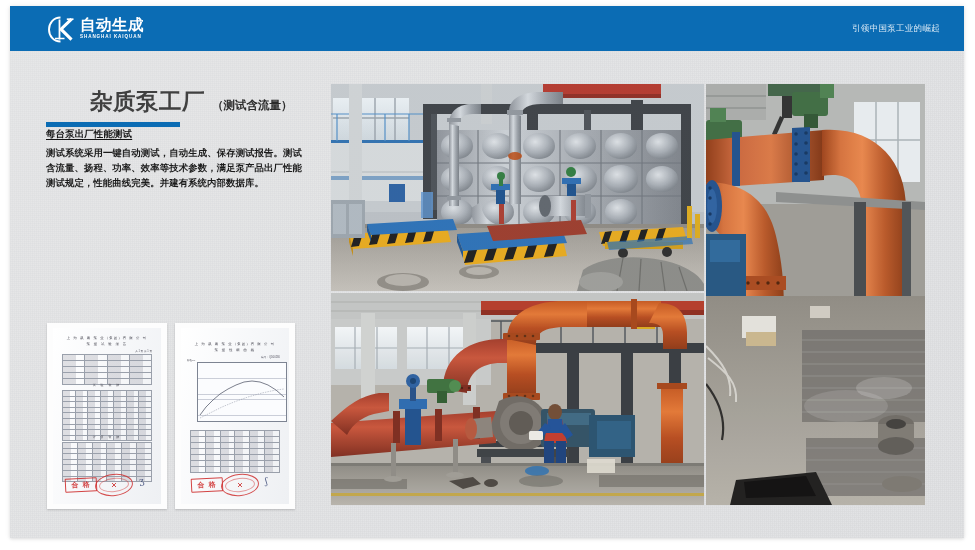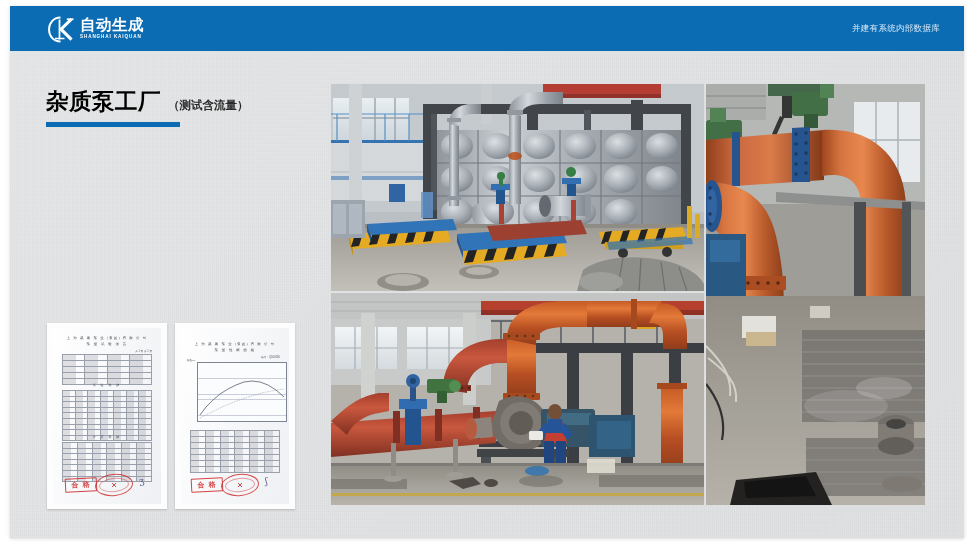--- a/index.html
+++ b/index.html
@@ -101,23 +101,24 @@
   }
   .title-row {
     display: flex;
     align-items: baseline;
     gap: 7px;
     white-space: nowrap;
   }
   .title-main {
     font-size: 22.5px;
     font-weight: bold;
-    color: #000000;
+    color: #404040;
     letter-spacing: 0.5px;
     font-family: "DejaVu Sans", "Liberation Sans", sans-serif;
+    margin-left: 44px;
   }
   .title-sub {
     font-size: 11.5px;
     font-weight: bold;
     color: #2a2a2a;
     font-family: "DejaVu Sans", "Liberation Sans", sans-serif;
   }
   .title-rule {
     margin-top: 5px;
     width: 134px;
@@ -342,31 +343,35 @@
           <path d="M19.8 3.2 L26.5 3.2" stroke="#ffffff" stroke-width="1.7"></path>
           <path d="M8.0 22.5 L17.5 22.5" stroke="#ffffff" stroke-width="1.5"></path>
         </svg>
       </div>
       <div class="logo-text-group">
         <span class="logo-cn">自动生成</span>
         <span class="logo-en">SHANGHAI KAIQUAN</span>
       </div>
     </div>
 
-    <div class="header-slogan">并建有系统内部数据库</div>
+    <div class="header-slogan">引领中国泵工业的崛起</div>
   </div>
 
   <div class="title-block">
     <div class="title-row">
       <span class="title-main">杂质泵工厂</span>
       <span class="title-sub">（测试含流量）</span>
     </div>
     <div class="title-rule"></div>
   </div>
 
+  <div class="body-block">
+    <div class="body-heading">每台泵出厂性能测试</div>
+    <div class="body-paragraph">测试系统采用一键自动测试，自动生成、保存测试报告。测试含流量、扬程、功率、效率等技术参数，满足泵产品出厂性能测试规定，性能曲线完美。并建有系统内部数据库。</div>
+  </div>
 
   <div class="docs-row">
 
     <div class="doc-card">
       <div class="doc-sheet">
         <div class="doc-title-cn">
           <span>上 海 凯 泉 泵 业（集团）有 限 公 司</span>
           <span class="l2">泵 型 试 验 报 告</span>
         </div>
         <div class="doc-meta">共 1 页 第 1 页</div>

